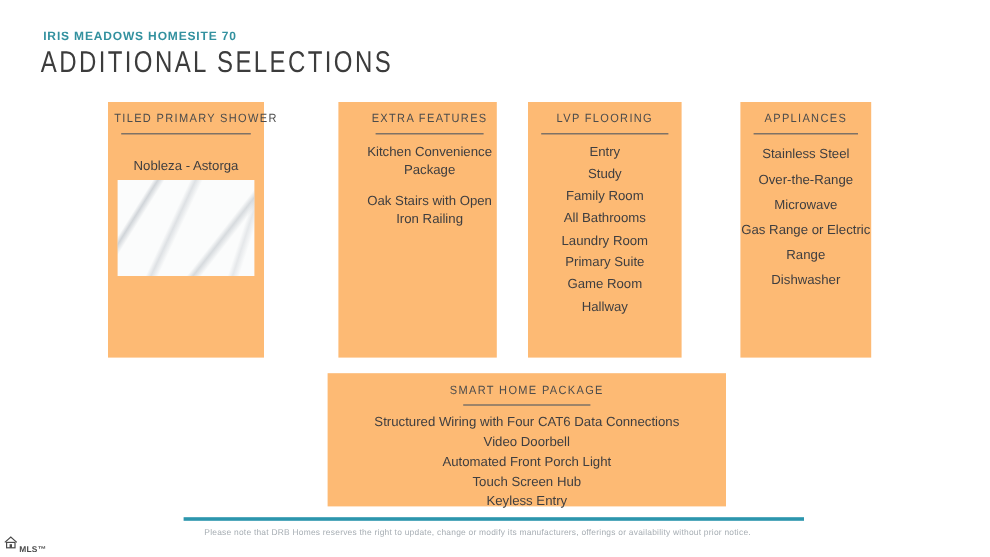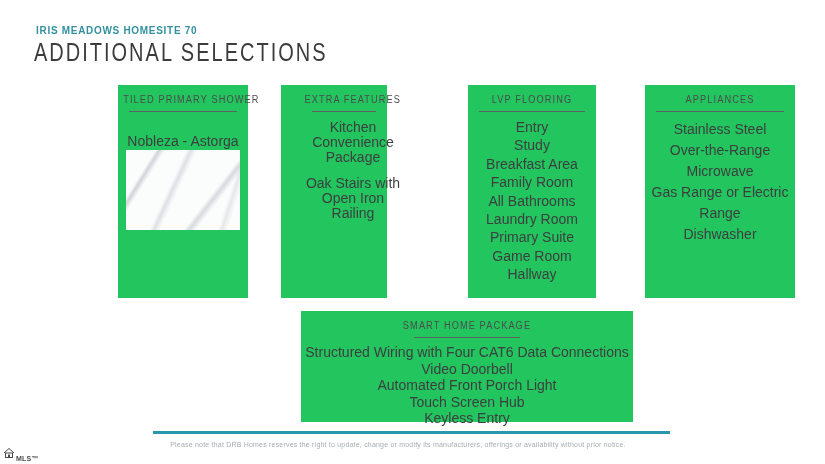--- a/index.html
+++ b/index.html
@@ -22,42 +22,42 @@
   }
   .main-title {
     position: absolute; left: 34px; top: 38px;
     font-size: 25px; font-weight: 500; color: #3c3c3c;
     letter-spacing: 2.5px; white-space: nowrap;
     transform: scaleX(0.80); transform-origin: left top;
   }
 
   
   .card {
-    position: absolute; background: #22c55e;
-    padding-top: 8px; text-align: center; margin-left: 28px;
+    position: absolute; background: #fdba74;
+    padding-top: 8px; text-align: center;
   }
   .card-title {
     font-size: 10px; font-weight: 500; color: #4c4c4c;
     letter-spacing: 1.2px; white-space: nowrap;
     transform: scaleX(0.92); transform-origin: center top;
     line-height: 14px;
   }
   .card-rule {
     border: none; border-top: 1px solid #5f6063;
     margin: 4px auto 0 auto; width: calc(100% - 22px);
   }
   .card-rule.narrow { width: 106px; }
   .item {
-    font-size: 14px; color: #3e3e40;
+    font-size: 11px; color: #3e3e40;
   }
 
   #card-shower { left: 90px;  top: 85px;  width: 130px; height: 213px; }
-  #card-extra  { left: 253px; top: 85px;  width: 106px; height: 213px; padding-left: 20px; }
+  #card-extra  { left: 282px; top: 85px;  width: 132px; height: 213px; padding-left: 20px; }
   #card-lvp    { left: 440px; top: 85px;  width: 128px; height: 213px; }
-  #card-appl   { left: 617px; top: 85px;  width: 150px; height: 213px; }
+  #card-appl   { left: 617px; top: 85px;  width: 109px; height: 213px; }
   #card-smart  { left: 273px; top: 311px; width: 332px; height: 111px; }
 
   
   #card-shower .item { margin-top: 21px; }
   .swatch {
     position: absolute; left: 8px; top: 65px;
     width: 114px; height: 80px;
     background:
       linear-gradient(122deg, rgba(255,255,255,0) 18%, rgba(173,180,188,0.55) 20.5%, rgba(255,255,255,0) 24%),
       linear-gradient(115deg, rgba(255,255,255,0) 40%, rgba(186,192,199,0.45) 43%, rgba(255,255,255,0) 47%),
@@ -127,21 +127,20 @@
       <div class="item">Oak Stairs with Open Iron Railing</div>
     </div>
   </section>
 
   <section class="card" id="card-lvp">
     <div class="card-title">LVP FLOORING</div>
     <hr class="card-rule">
     <div class="items">
       <div class="item">Entry</div>
       <div class="item">Study</div>
-      <div class="item">Breakfast Area</div>
       <div class="item">Family Room</div>
       <div class="item">All Bathrooms</div>
       <div class="item">Laundry Room</div>
       <div class="item">Primary Suite</div>
       <div class="item">Game Room</div>
       <div class="item">Hallway</div>
     </div>
   </section>
 
   <section class="card" id="card-appl">

